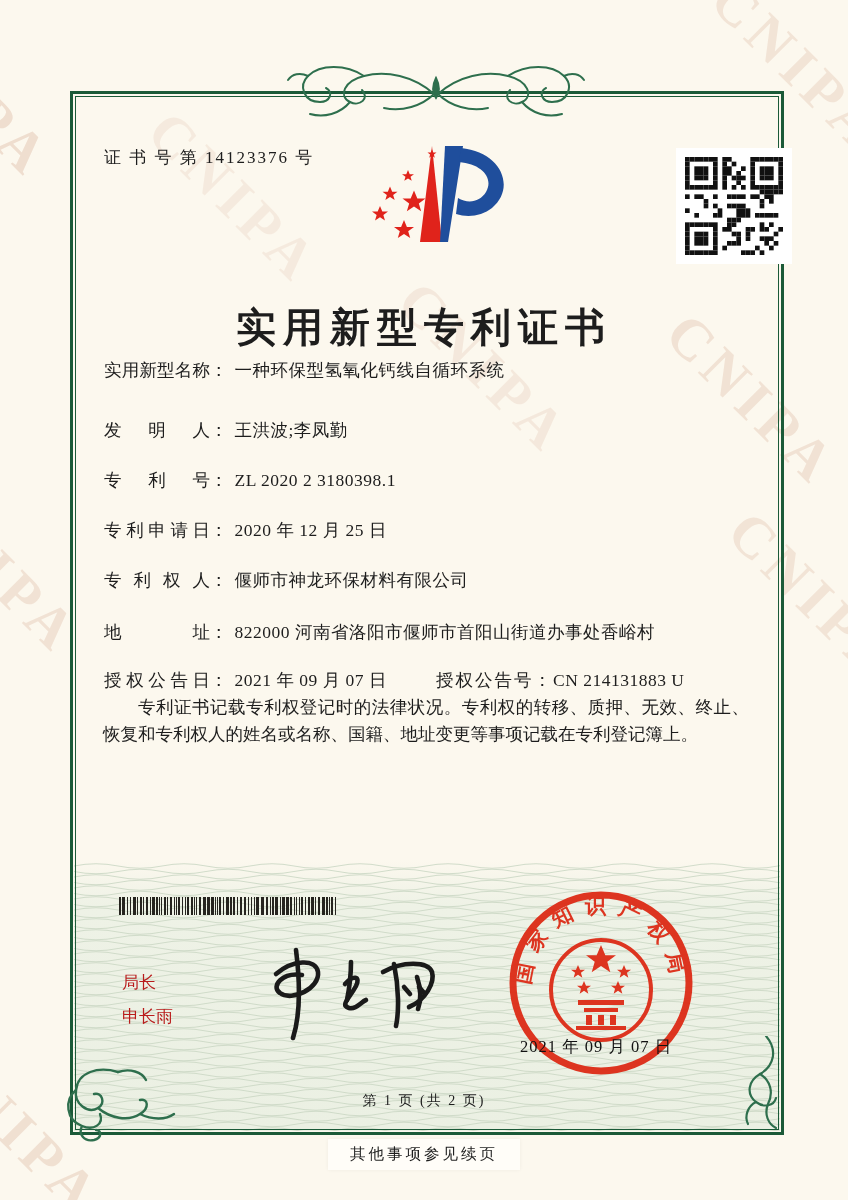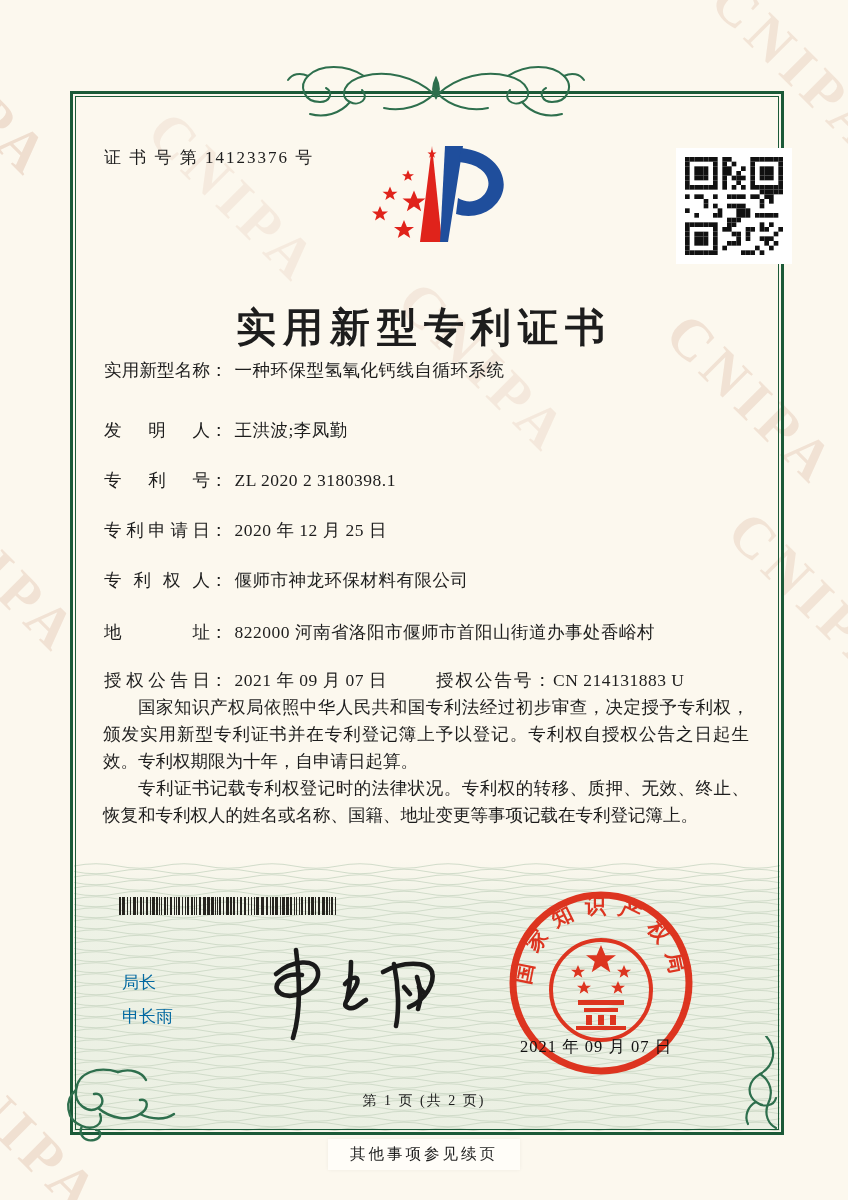--- a/index.html
+++ b/index.html
@@ -52,21 +52,21 @@
   .pair2 .lbl2{letter-spacing:2px;}
   
   .body-text{
     position:absolute; left:103px; top:694px; width:646px;
     font-size:17.5px; line-height:27px; text-align:justify;
   }
   .body-text p{margin:0; text-indent:2em;}
   
   .barcode{position:absolute; left:119px; top:897px;}
   .officer{position:absolute; left:122px; top:966px; font-size:17px; line-height:34px;
-           font-family:"Liberation Sans","DejaVu Sans",sans-serif; color:#0369a1;}
+           font-family:"Liberation Sans","DejaVu Sans",sans-serif; color:#b91c1c;}
   .sig{position:absolute; left:248px; top:942px;}
   .seal{position:absolute; left:506px; top:888px; opacity:.95;}
   .seal-date{position:absolute; left:520px; top:1036px; font-size:16.5px; letter-spacing:1px; color:#111; z-index:5;}
   .page-no{position:absolute; left:0; top:1092px; width:100%; text-align:center; font-size:14px; letter-spacing:2px;}
   .note{
     position:absolute; left:50%; top:1139px; transform:translateX(-50%);
     background:#fffdf8; padding:5px 22px; font-size:15.5px; letter-spacing:3px;
     box-shadow:0 0 4px rgba(0,0,0,.05);
   }
 </style>
@@ -410,21 +410,20 @@
     <div class="frow r5"><span class="lbl">地址</span><span class="colon">：</span><span class="val">822000 河南省洛阳市偃师市首阳山街道办事处香峪村</span></div>
     <div class="frow r6">
       <span class="lbl">授权公告日</span><span class="colon">：</span><span class="val">2021 年 09 月 07 日</span>
       <span class="pair2">
         <span class="lbl2">授权公告号：</span><span class="val">CN 214131883 U</span>
       </span>
     </div>
   </div>
 
   <div class="body-text">
-    <p>国家知识产权局依照中华人民共和国专利法经过初步审查，决定授予专利权，颁发实用新型专利证书并在专利登记簿上予以登记。专利权自授权公告之日起生效。专利权期限为十年，自申请日起算。</p>
     <p>专利证书记载专利权登记时的法律状况。专利权的转移、质押、无效、终止、恢复和专利权人的姓名或名称、国籍、地址变更等事项记载在专利登记簿上。</p>
   </div>
 
   <svg id="barcode" class="barcode" width="222" height="18" viewBox="0 0 222 18">
       <rect x="0" y="0" width="2" height="18" fill="#26241f"></rect>
       <rect x="3" y="0" width="3" height="18" fill="#26241f"></rect>
       <rect x="8" y="0" width="1" height="18" fill="#26241f"></rect>
       <rect x="11" y="0" width="1" height="18" fill="#26241f"></rect>
       <rect x="14" y="0" width="3" height="18" fill="#26241f"></rect>
       <rect x="18" y="0" width="1" height="18" fill="#26241f"></rect>

